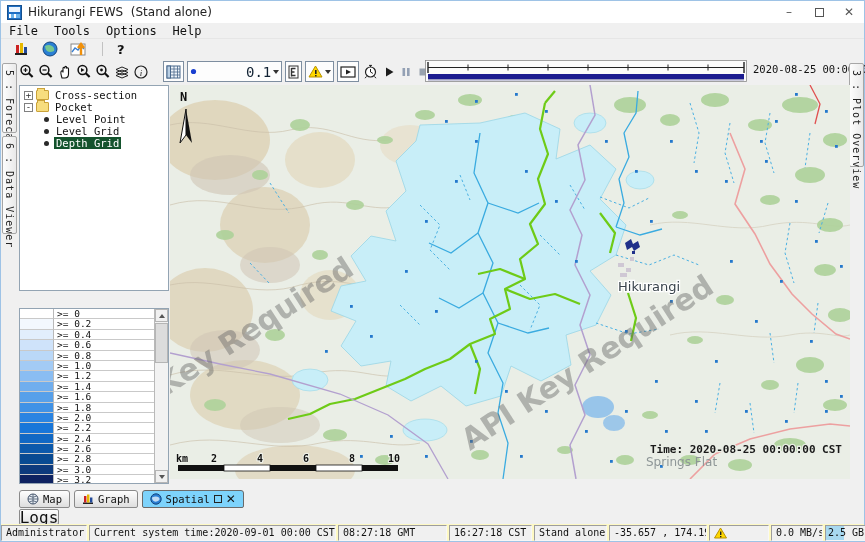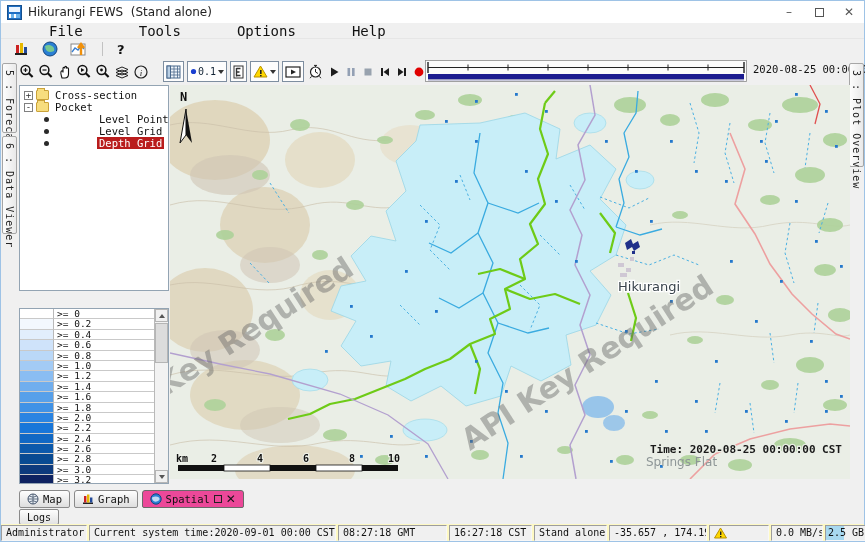--- a/index.html
+++ b/index.html
@@ -18,60 +18,60 @@
   .app-icon::after { content:""; position:absolute; left:1px; bottom:1px; width:11px; height:4px;
     background:linear-gradient(90deg,#fff 0 2px,#6db3ea 2px 5px,#fff 5px 7px,#6db3ea 7px 11px); }
   .title-text { font-family:"DejaVu Sans", sans-serif; font-size:12px; color:#222; white-space:pre; }
   .win-controls { margin-left:auto; display:flex; height:100%; }
   .win-btn { width:30px; height:100%; display:flex; align-items:center; justify-content:center;
     color:#555; font-family:"DejaVu Sans", sans-serif; font-size:12px; }
   .win-btn .sq { width:9px; height:9px; border:1px solid #555; display:block; }
   
   .menubar { position:absolute; left:0; top:22px; right:0; height:16px; background:#f0f0f0;
     display:flex; align-items:center; border-bottom:1px solid #e6e6e6; }
-  .menu-item { padding:0 8px; font-size:14px;margin-left:40px; }
+  .menu-item { padding:0 8px; font-size:12px; }
   
   .toolbar1 { position:absolute; left:0; top:39px; right:0; height:18px; background:#f0f0f0;
     display:flex; align-items:center; gap:10px; padding-left:10px; }
   .tb-sep { width:1px; height:14px; background:#c2c2c2; margin:0 4px; }
   .help-q { font-weight:bold; font-size:13px; font-family:"DejaVu Sans", sans-serif; }
   
   .maptoolbar { position:absolute; left:18px; top:58px; height:25px; width:400px;
     display:flex; align-items:center; gap:3px; }
   .ticon { width:19px; height:19px; display:flex; align-items:center; justify-content:center; }
   .tbox { height:21px; border:1px solid #7e8ea0; background:#fdfdfd; display:flex; align-items:center;
     justify-content:center; padding:0 2px; gap:1px; }
   .caret { width:0; height:0; border-left:3px solid transparent; border-right:3px solid transparent;
     border-top:4px solid #333; margin-left:1px; }
-  .val-lab { font-size:10px; color:#123; }
+  .val-lab { font-size:14px; color:#123;margin-left:48px; }
   .timeline { position:absolute; left:424px; top:59px; width:322px; height:22px; }
   .time-now { position:absolute; left:752px; top:62px; width:100px; font-size:10.5px; white-space:nowrap; }
   
   .lstrip { position:absolute; left:0; top:57px; width:17px; bottom:0; background:#f0f0f0; }
   .rstrip { position:absolute; right:0; top:57px; width:15px; bottom:55px; background:#f0f0f0; }
   .vtab { writing-mode:vertical-rl; text-orientation:mixed; font-size:10px; color:#222;
     background:linear-gradient(90deg,#fdfdfd,#e9e9e9); border:1px solid #a6a6a6; border-radius:2px;
     padding:6px 1px; position:absolute; letter-spacing:1px; white-space:nowrap; }
   .vtab.l1 { left:1px; top:5px; height:70px; }
   .vtab.l2 { left:1px; top:78px; height:98px; }
   .vtab.r1 { left:0px; top:5px; height:104px; }
   
   .tree-panel { position:absolute; left:18px; top:84px; width:150px; height:206px; background:#fff;
     border:1px solid #93a4b3; padding-top:3px; overflow:hidden; }
   .tree-row { display:flex; align-items:center; height:12px; font-size:10.5px; white-space:nowrap; }
-  .tree-row.child { padding-left:22px;gap:43px; }
+  .tree-row.child { padding-left:22px; }
   .expander { width:9px; height:9px; border:1px solid #808080; background:#fff; font-size:9px;
     line-height:7px; text-align:center; margin:0 3px 0 4px; color:#333; flex:none; }
   .folder-ic { width:13px; height:10px; background:#f7dd7e; border:1px solid #caa23a; border-radius:1px;
     position:relative; margin-right:4px; flex:none; }
   .folder-ic::before { content:""; position:absolute; left:0; top:-3px; width:6px; height:2px;
     background:#f7dd7e; border:1px solid #caa23a; border-bottom:none; }
   .bullet { width:5px; height:5px; border-radius:50%; background:#2a2a2a; margin:0 5px 0 2px; flex:none; }
   .tree-label { padding:0 2px; }
-  .tree-label.sel { background:#b91c1c; color:#fff; }
+  .tree-label.sel { background:#14532d; color:#fff; }
   
   .legend-head { position:absolute; left:18px; top:292px; width:150px; height:15px; background:#fff;
     border:1px solid #93a4b3; display:flex; align-items:center; font-size:10.5px; }
   .cbx { width:10px; height:10px; border:1px solid #7c7c7c; background:#fff; margin:0 5px 0 4px; flex:none; }
   .legend-table { position:absolute; left:18px; top:307px; width:150px; height:176px;
     border:1px solid #93a4b3; background:#fff; display:flex; overflow:hidden; }
   .legend-rows { flex:1; }
   .lrow { display:flex; height:10.4px; }
   .lrow .swatch { width:34px; border-right:1px solid #b9b9b9; border-bottom:1px solid #c9c9c9; flex:none; }
   .lrow .llab { flex:1; border-bottom:1px solid #c9c9c9; font-size:9.5px; padding-left:3px;
@@ -85,26 +85,26 @@
   .tri-dn { width:0; height:0; border-left:3px solid transparent; border-right:3px solid transparent;
     border-top:4px solid #555; }
   .sb-thumb { position:absolute; left:0; top:14px; width:13px; height:40px; background:#dcdcdc; border:1px solid #b5b5b5; }
   
   .map-wrap { position:absolute; left:169px; top:84px; width:680px; height:394px; background:#eaeee6; }
   
   .bottom-tabs { position:absolute; left:18px; top:488px; height:19px; display:flex; gap:4px; align-items:flex-end; }
   .btab { height:18px; border:1px solid #8a8a8a; border-radius:3px 3px 2px 2px;
     background:linear-gradient(#fefefe,#dedede); display:flex; align-items:center; gap:4px;
     padding:0 7px; font-size:10.5px; }
-  .btab.active { background:#ec4899; border-color:#6a6a6a; }
+  .btab.active { background:#7dd3fc; border-color:#6a6a6a; }
   .max-ic { width:8px; height:8px; border:1.5px solid #222; display:block; }
   .close-ic { font-family:"DejaVu Sans", sans-serif; font-weight:bold; font-size:12px; color:#111; line-height:8px; }
   .logs-btn { position:absolute; left:18px; top:508px; height:16px; width:40px;
     border:1px solid #8a8a8a; border-radius:2px; background:linear-gradient(#fdfdfd,#e2e2e2);
-    font-size:10px; display:flex; align-items:center; justify-content:center; }
+    font-size:16px; display:flex; align-items:center; justify-content:center; }
   
   .statusbar { position:absolute; left:0; right:0; bottom:0; height:17px; background:#fef9c3;
     display:flex; gap:2px; padding-top:1px; }
   .scell { border:1px solid; border-color:#9d9d9d #f7f7f7 #f7f7f7 #9d9d9d; background:#f0f0f0;
     font-size:10px; line-height:13px; padding:0 4px; white-space:nowrap; overflow:hidden; flex:none; }
   .scell.w-user{width:86px;} .scell.w-sys{width:247px;} .scell.w-gmt{width:109px;}
   .scell.w-cst{width:83px;} .scell.w-mode{width:73px;} .scell.w-coord{width:98px;}
   .scell.w-warn{width:60px; display:flex; align-items:center;}
   .scell.w-net{width:52px;} .scell.w-mem{width:41px; position:relative; padding:0;}
   .mem-fill { position:absolute; left:0; top:0; bottom:0; width:45%; background:#a8d9f0; }

